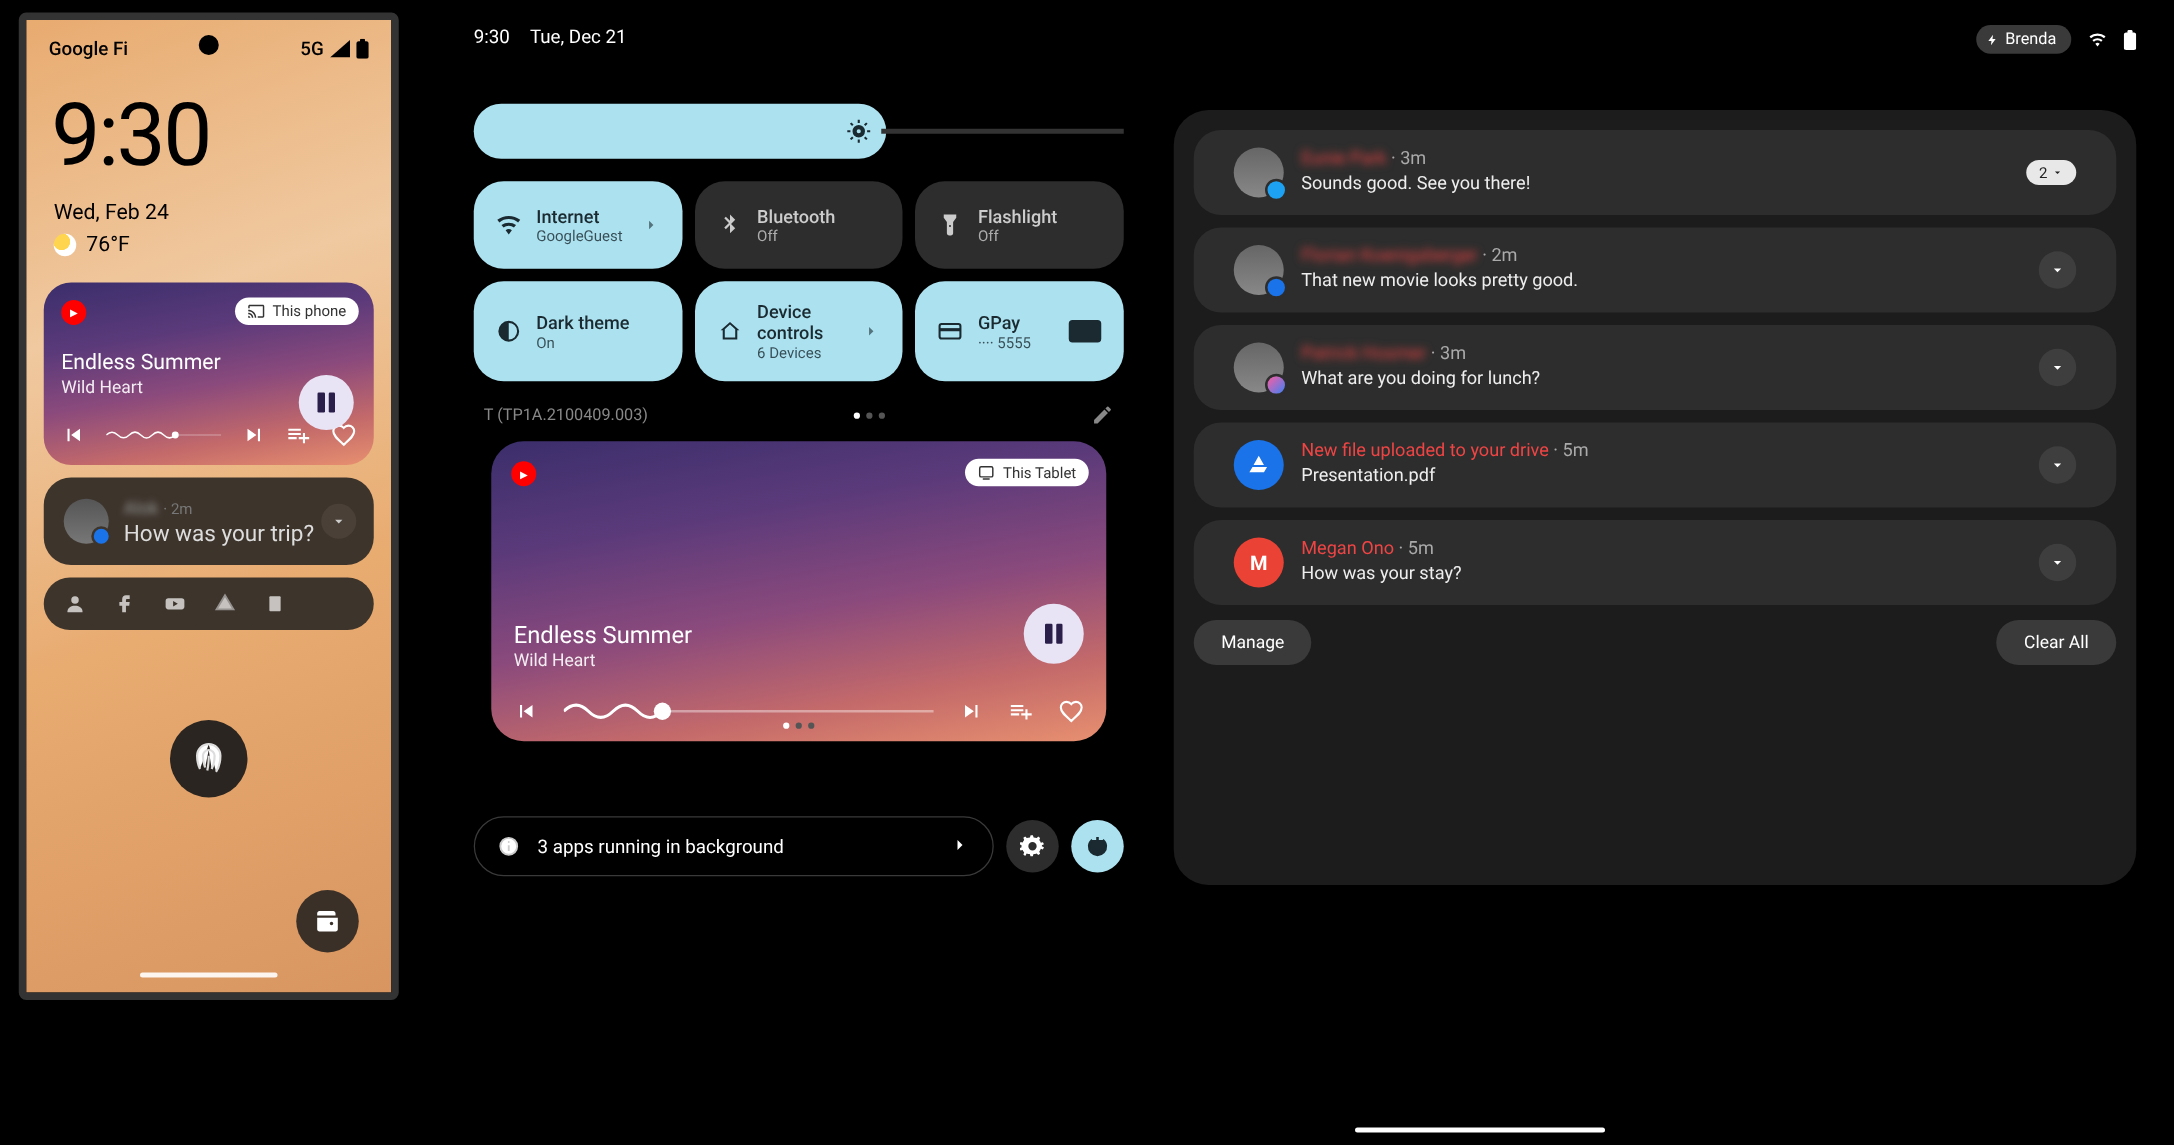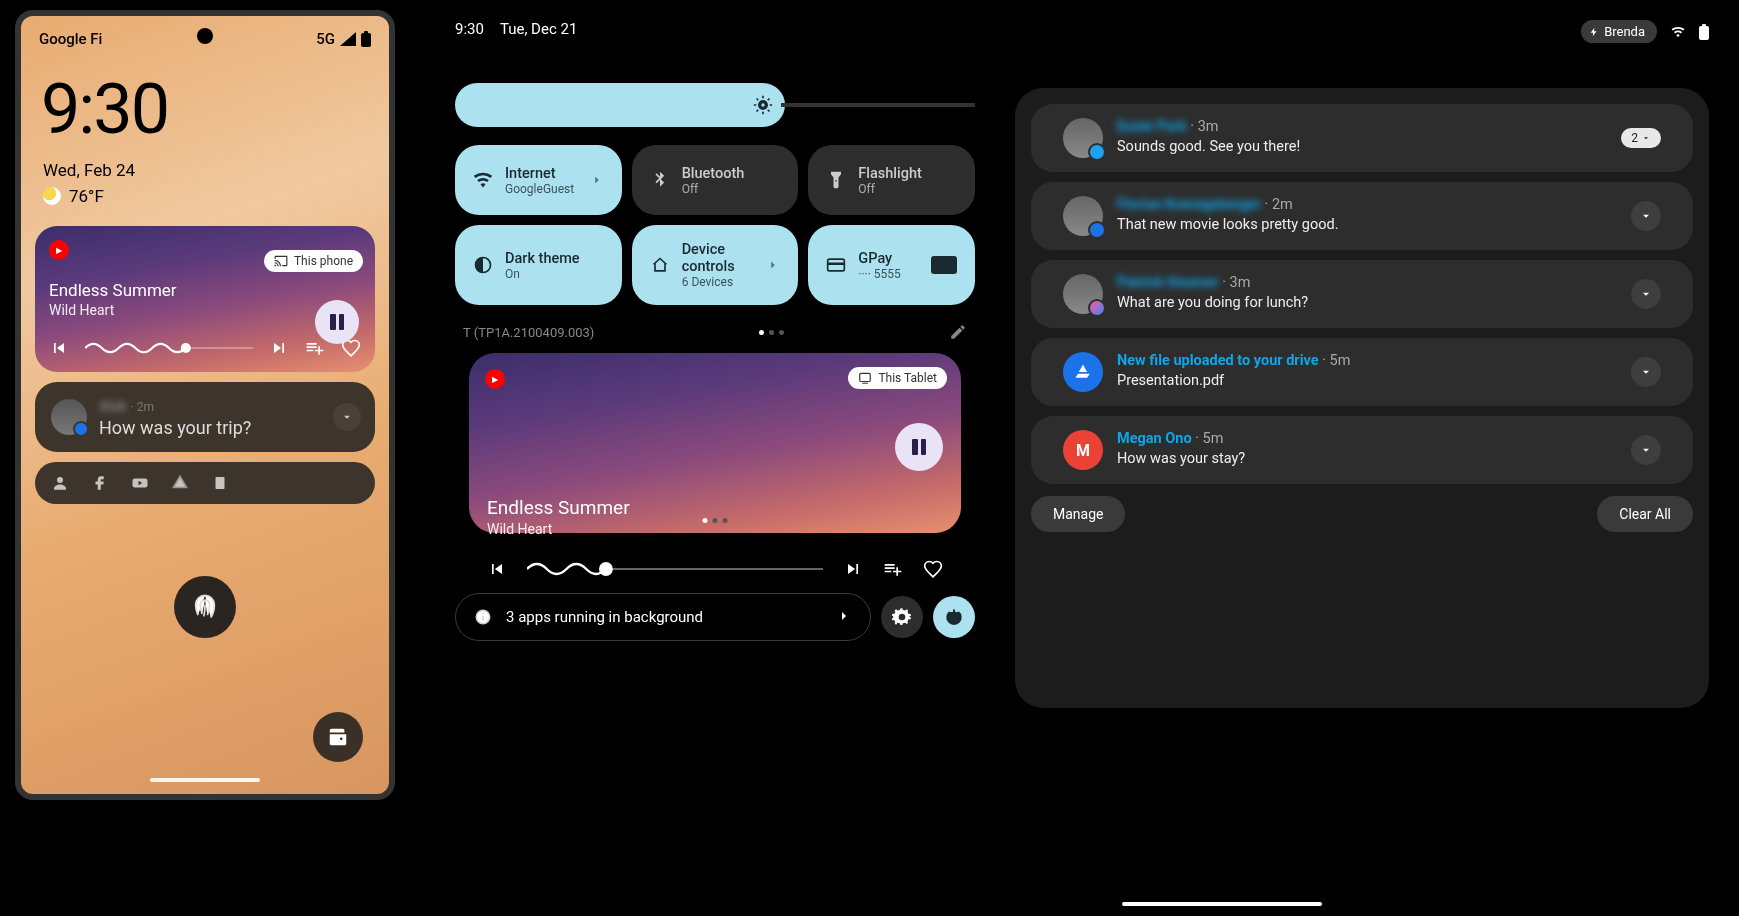--- a/index.html
+++ b/index.html
@@ -1,39 +1,39 @@
 <!DOCTYPE html>
 <html><head>
 <meta charset="utf-8">
 <style>
 * { margin: 0; padding: 0; box-sizing: border-box; font-family: -apple-system, BlinkMacSystemFont, "Segoe UI", Roboto, sans-serif; }
 body { background: #000; color: #fff; width: 1739px; height: 916px; overflow: hidden; display: flex; }
 
 
 .phone {
-  width: 380px; height: 790px; margin: 10px 30px 10px 15px;
-  border-radius: 18px; border: 6px solid #333; position: relative; overflow: hidden;
+  width: 304px; height: 790px; margin: 10px 30px 10px 15px;
+  border-radius: 6px; border: 6px solid #333; position: relative; overflow: hidden;
   background: linear-gradient(160deg, #e8ab70 0%, #f0c9a0 30%, #e8ab70 60%, #d89560 100%);
 }
 .phone .camera-dot { position:absolute; top:12px; left:50%; transform:translateX(-50%); width:16px; height:16px; background:#000; border-radius:50%; }
 .phone .status-row { display:flex; justify-content:space-between; padding:14px 18px 0; font-size:15px; font-weight:500; color:#000; }
 .phone .status-right { display:flex; align-items:center; gap:4px; }
 .phone .clock { font-size:70px; font-weight:400; color:#000; margin:20px 0 10px 20px; letter-spacing:-2px; }
 .phone .date-row { display:flex; align-items:center; gap:10px; margin-left:22px; font-size:17px; color:#000; }
 .phone .weather-row { display:flex; align-items:center; gap:8px; margin:6px 12px 0 22px; font-size:17px; color:#000; }
 .phone .weather-icon { width:18px; height:18px; background:radial-gradient(circle at 35% 35%, #ffd54f 40%, #fff 42%); border-radius:50%; }
 
 .media-card {
   margin:20px 14px 10px; border-radius:22px; padding:14px; position:relative;
   background: linear-gradient(170deg, #3b2e6b 0%, #5b3a7a 30%, #8b4a7c 55%, #c46a6a 80%, #e89070 100%);
   color:#fff;
 }
 .media-card .yt-badge { width:20px; height:20px; background:#f00; border-radius:50%; display:flex; align-items:center; justify-content:center; font-size:9px; position:absolute; top:14px; left:14px; }
 .media-card .yt-badge::after { content:"▶"; color:#fff; font-size:8px; }
-.cast-chip { position:absolute; top:24px; right:12px; background:#fff; color:#333; border-radius:14px; padding:4px 10px; font-size:12px; display:flex; align-items:center; gap:6px; }
+.cast-chip { position:absolute; top:12px; right:12px; background:#fff; color:#333; border-radius:14px; padding:4px 10px; font-size:12px; display:flex; align-items:center; gap:6px; }
 .cast-chip svg { width:14px; height:14px; }
 .media-title { font-size:17px; margin-top:40px; }
 .media-artist { font-size:14px; opacity:.9; margin-top:2px; }
 .media-play { position:absolute; right:16px; top:74px; width:44px; height:44px; background:#e9e4f5; border-radius:50%; display:flex; align-items:center; justify-content:center; }
 .media-play .pause-bars { width:14px; height:16px; display:flex; gap:3px; }
 .media-play .pause-bars span { flex:1; background:#2a1e4a; border-radius:1px; }
 .media-ctrls { display:flex; align-items:center; gap:16px; margin-top:20px; }
 .squiggle { flex:1; height:20px; }
 .icon-btn { width:20px; height:20px; display:flex; align-items:center; justify-content:center; color:#fff; }
 
@@ -78,21 +78,21 @@
 .tile .t-sub { font-size:12px; opacity:.8; }
 .tile .t-chev { opacity:.6; }
 .tile .card-icon { width:26px; height:18px; background:#1a2a30; border-radius:3px; position:relative; }
 
 .build-row { display:flex; justify-content:space-between; align-items:center; margin-top:18px; font-size:13px; color:#888; padding:0 8px; }
 .page-dots { display:flex; gap:5px; }
 .page-dots span { width:5px; height:5px; border-radius:50%; background:#555; }
 .page-dots span.active { background:#fff; }
 
 .tablet-media {
-  margin-top:12px; border-radius:26px; padding:18px; position:relative; height:180px;
+  margin-top:12px; border-radius:26px; padding:18px; position:relative; height:240px;
   background: linear-gradient(170deg, #3b2e6b 0%, #5b3a7a 28%, #8b4a7c 55%, #c46a6a 80%, #e89070 100%);
 }
 .tablet-media .yt-badge { top:16px; left:16px; }
 .tablet-media .cast-chip { top:14px; right:14px; }
 .tablet-media .media-title { margin-top:125px; font-size:19px; }
 .tablet-media .media-play { top:auto; bottom:62px; right:18px; width:48px; height:48px; }
 .tablet-media .media-ctrls { margin-top:22px; gap:20px; }
 .tablet-media .page-dots { position:absolute; bottom:10px; left:50%; transform:translateX(-50%); }
 
 .bg-row { display:flex; align-items:center; gap:10px; margin-top:60px; }
@@ -105,21 +105,21 @@
 
 
 .notif-panel { background:#1c1c1c; border-radius:28px; padding:16px; margin-top:45px; min-height:620px; }
 .n-item { background:#2d2d2d; border-radius:22px; padding:14px 32px; display:flex; gap:14px; margin-bottom:10px; position:relative; align-items:flex-start; }
 .n-item .avatar { width:40px; height:40px; border-radius:50%; background:linear-gradient(#666,#888); position:relative; flex-shrink:0; }
 .n-item .avatar.ring { background:#1a73e8; display:flex; align-items:center; justify-content:center; }
 .n-item .avatar.gmail { background:#ea4335; display:flex; align-items:center; justify-content:center; font-weight:bold; }
 .n-item .avatar .app-dot { position:absolute; bottom:-3px; right:-3px; width:18px; height:18px; border-radius:50%; border:2px solid #2d2d2d; }
 .n-content { flex:1; }
 .n-head { font-size:14.5px; color:#aaa; }
-.n-head .sender { color:#0ea5e9; filter:blur(3.5px); display:inline-block;font-weight:bold; }
+.n-head .sender { color:#ef4444; filter:blur(3.5px); display:inline-block; }
 .n-head .sender.clear { filter:none; }
 .n-msg { font-size:14.5px; color:#eee; margin-top:3px; }
 .n-chev { width:30px; height:30px; background:#3e3e3e; border-radius:50%; display:flex; align-items:center; justify-content:center; flex-shrink:0; align-self:center; }
 .count-chip { background:#e8e8e8; color:#222; border-radius:14px; padding:3px 10px; font-size:12px; display:flex; align-items:center; gap:3px; align-self:center; }
 
 .n-actions { display:flex; justify-content:space-between; margin-top:12px; }
 .pill-btn { background:#3a3a3a; border-radius:20px; padding:10px 22px; font-size:14px; }
 
 svg { fill:currentColor; }
 </style>

